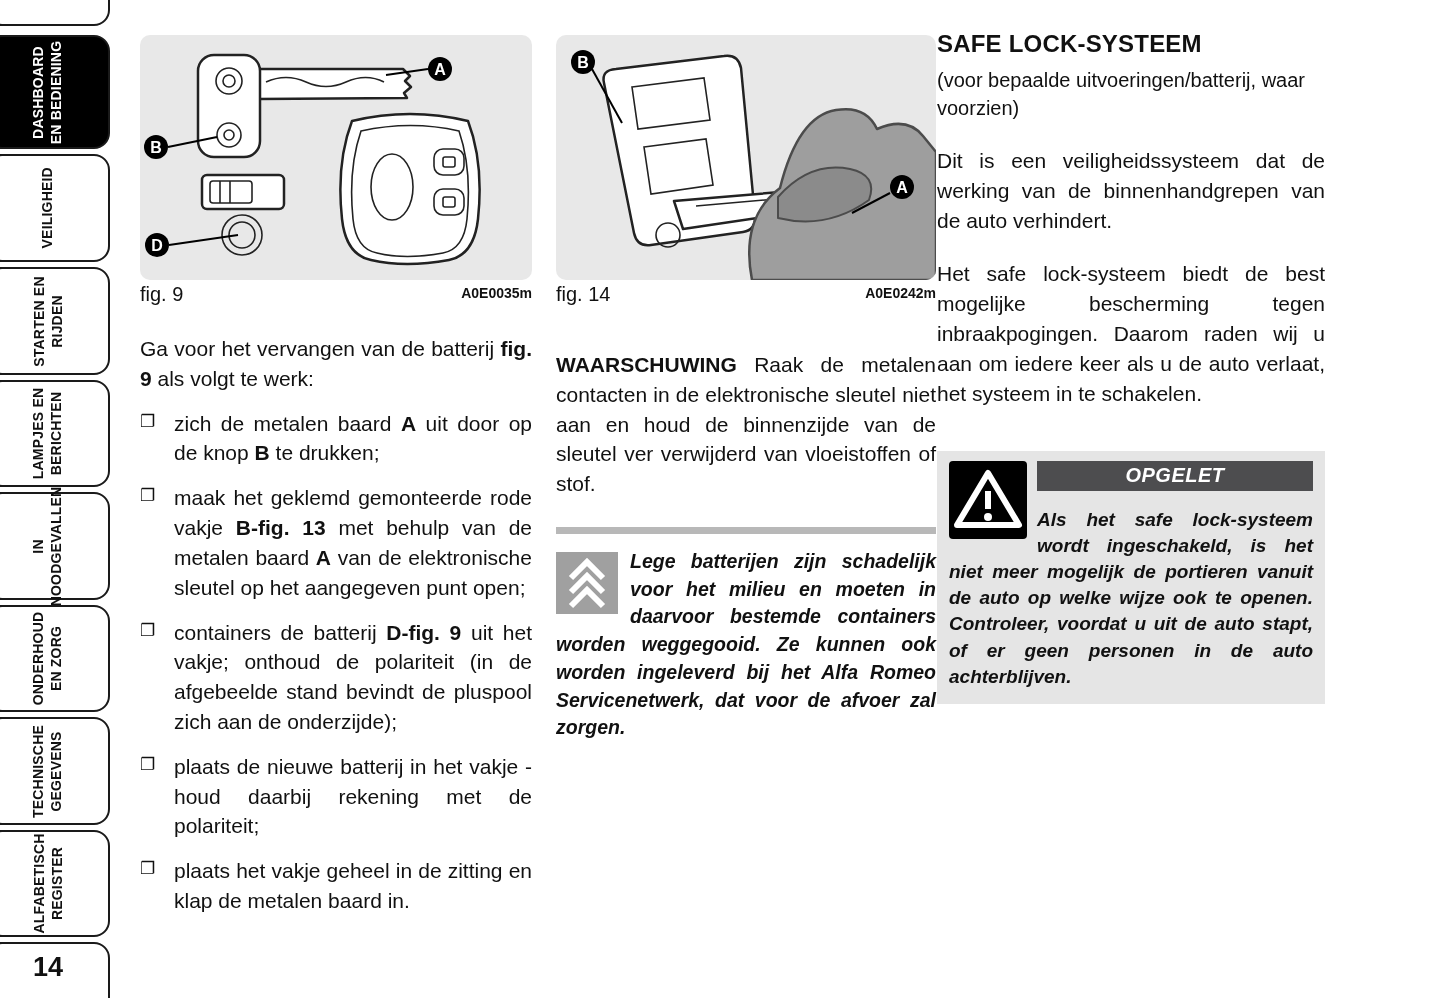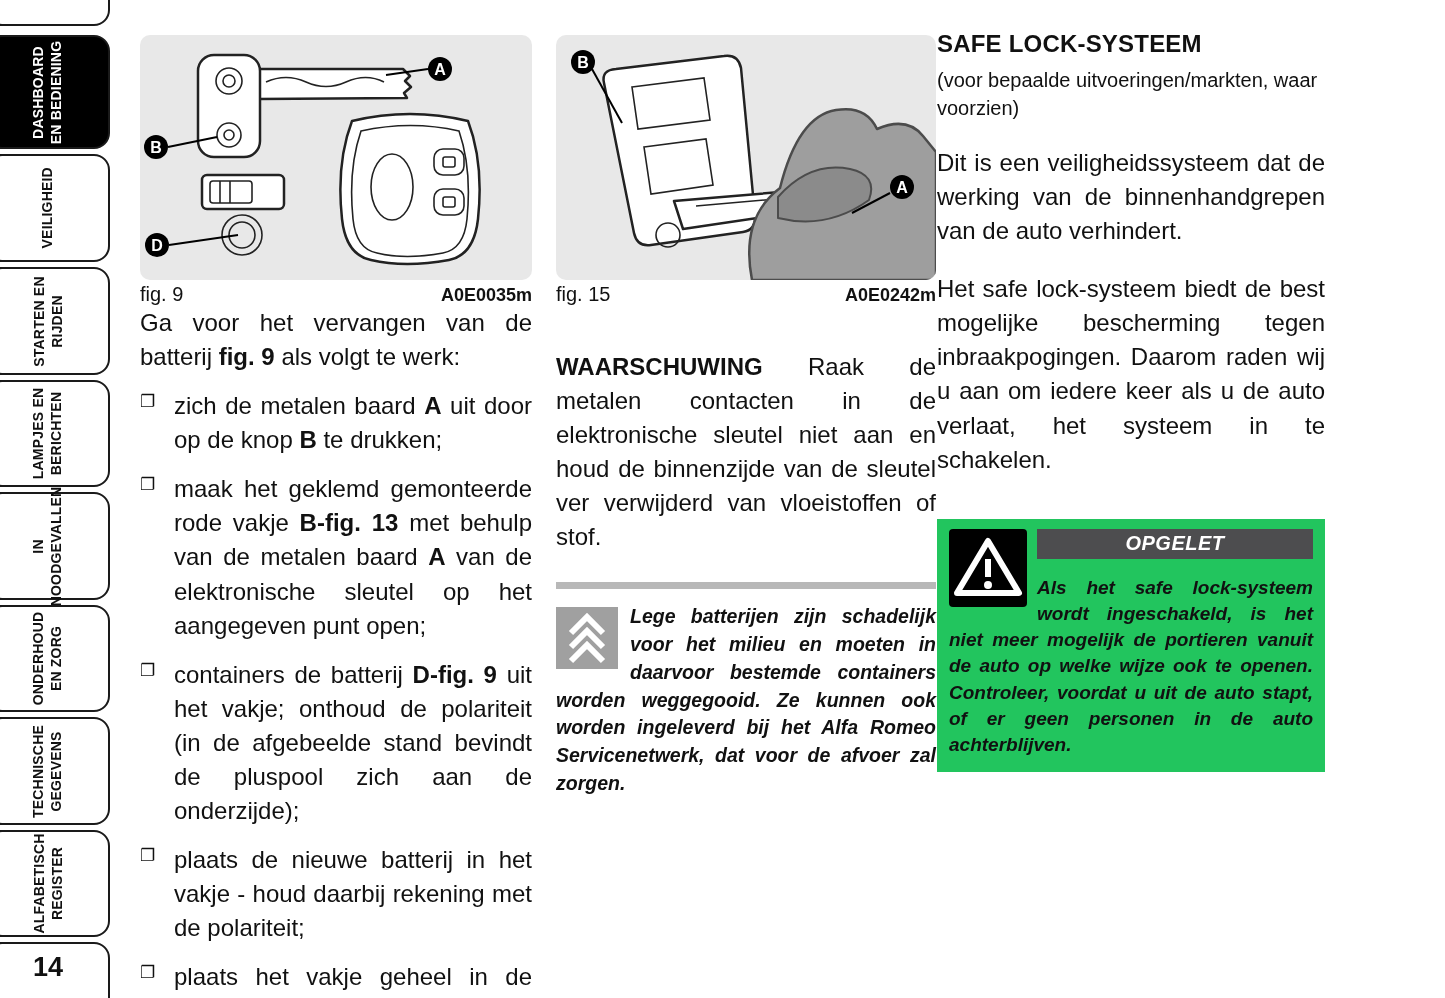--- a/index.html
+++ b/index.html
@@ -32,52 +32,52 @@
   .col { position:absolute; top:35px; }
   #col1 { left:140px; width:392px; }
   #col2 { left:556px; width:380px; }
   #col3 { left:937px; width:388px; top:30px; }
 
   
   .figure-box { background:#e8e8e8; border-radius:10px; height:245px; overflow:hidden; }
   .fig-caption-row { display:flex; justify-content:space-between; align-items:flex-start;
                      margin-top:3px; }
   .fig-caption { font-size:20px; }
-  .fig-code { font-weight:700; font-size:18px; padding-top:2px; }
+  .fig-code { font-weight:700; font-size:14px; padding-top:2px; }
 
   svg .line-art { fill:#fff; stroke:#222; stroke-width:2.5; stroke-linejoin:round; }
   svg .thin { fill:none; stroke:#222; stroke-width:1.6; }
   svg .leader { stroke:#000; stroke-width:2; }
   svg .badge-circle { fill:#000; }
   svg .badge-letter { fill:#fff; font-weight:700; font-size:16px; text-anchor:middle;
                       font-family:"Liberation Sans",sans-serif; }
 
   
-  .bodytext { font-size:24px; line-height:1.42; text-align:justify; }
+  .bodytext { font-size:21px; line-height:1.42; text-align:justify; }
   .b { font-weight:700; }
-  .intro { }
+  .intro { margin-top:28px; }
   ul.steps { list-style:none; }
   ul.steps li { display:flex; margin-top:15px; }
   .bullet-glyph { flex:0 0 34px; font-size:17px; padding-top:2px; }
   .step-text { flex:1; }
 
   .warn-para { margin-top:44px; }
   .separator { height:7px; background:#b8b8b8; margin-top:28px; }
 
   .eco { margin-top:14px; }
   .eco-icon { float:left; margin:4px 12px 4px 0; }
   .eco-text { font-weight:700; font-style:italic; font-size:19.5px; line-height:1.42;
               text-align:justify; }
 
   
   .h1 { font-weight:700; font-size:24px; letter-spacing:.2px; }
   .subtitle { font-size:20px; margin-top:8px; line-height:1.4; }
   .para { margin-top:24px; }
 
-  .caution { background:#22c55e; margin-top:42px; padding:10px 12px 14px 12px; }
+  .caution { background:#e5e5e5; margin-top:42px; padding:10px 12px 14px 12px; }
   .caution-icon { float:left; margin-right:10px; }
   .caution-bar { overflow:hidden; height:30px; background:#4d4d4f; color:#fff;
                  display:flex; align-items:center; justify-content:center;
                  font-weight:700; font-style:italic; font-size:20px; letter-spacing:.5px; }
   .caution-text { margin-top:16px; font-weight:700; font-style:italic; font-size:19px;
                   line-height:1.38; text-align:justify; }
 </style>
 </head>
 <body>
 
@@ -220,42 +220,42 @@
           <circle class="badge-circle" cx="27" cy="27" r="12"></circle>
           <text class="badge-letter" x="27" y="33">B</text>
         </g>
         <g>
           <circle class="badge-circle" cx="346" cy="152" r="12"></circle>
           <text class="badge-letter" x="346" y="158">A</text>
         </g>
       </svg>
     </div>
     <div class="fig-caption-row">
-      <span class="fig-caption">fig. 15</span>
+      <span class="fig-caption">fig. 14</span>
       <span class="fig-code">A0E0242m</span>
     </div>
 
     <p class="bodytext warn-para"><span class="b">WAARSCHUWING</span><span> Raak de metalen contacten in de elektronische sleutel niet aan en houd de binnenzijde van de sleutel ver verwijderd van vloeistoffen of stof.</span></p>
 
     <div class="separator"></div>
 
     <div class="eco">
       <svg class="eco-icon" width="62" height="62" viewBox="0 0 62 62">
         <rect x="0" y="0" width="62" height="62" fill="#a0a0a0"></rect>
         <polyline points="15,26 31,10 47,26" fill="none" stroke="#fff" stroke-width="6"></polyline>
         <polyline points="15,40 31,24 47,40" fill="none" stroke="#fff" stroke-width="6"></polyline>
         <polyline points="15,54 31,38 47,54" fill="none" stroke="#fff" stroke-width="6"></polyline>
       </svg>
       <p class="eco-text">Lege batterijen zijn schadelijk voor het milieu en moeten in daarvoor bestemde containers worden weggegooid. Ze kunnen ook worden ingeleverd bij het Alfa Romeo Servicenetwerk, dat voor de afvoer zal zorgen.</p>
     </div>
   </div>
 
   <div class="col" id="col3">
     <h1 class="h1">SAFE LOCK-SYSTEEM</h1>
-    <p class="subtitle">(voor bepaalde uitvoeringen/markten, waar voorzien)</p>
+    <p class="subtitle">(voor bepaalde uitvoeringen/batterij, waar voorzien)</p>
     <p class="bodytext para">Dit is een veiligheidssysteem dat de werking van de binnenhandgrepen van de auto verhindert.</p>
     <p class="bodytext para">Het safe lock-systeem biedt de best mogelijke bescherming tegen inbraakpogingen. Daarom raden wij u aan om iedere keer als u de auto verlaat, het systeem in te schakelen.</p>
 
     <div class="caution">
       <svg class="caution-icon" width="78" height="78" viewBox="0 0 78 78">
         <rect x="0" y="0" width="78" height="78" rx="4" fill="#000"></rect>
         <path d="M39,12 L70,64 L8,64 Z" fill="none" stroke="#fff" stroke-width="6" stroke-linejoin="round"></path>
         <rect x="36" y="30" width="6" height="18" fill="#fff"></rect>
         <circle cx="39" cy="56" r="4" fill="#fff"></circle>
       </svg>

